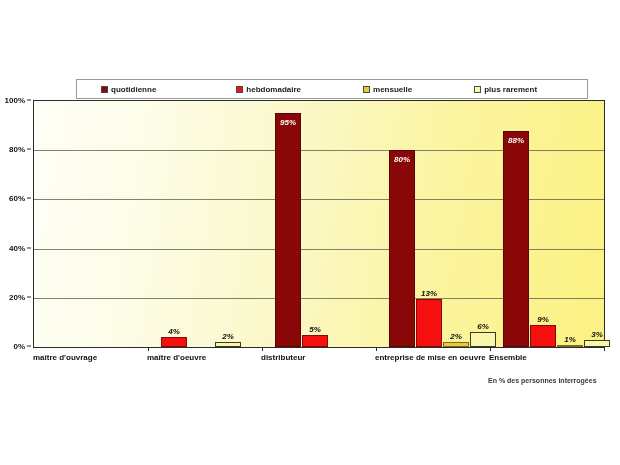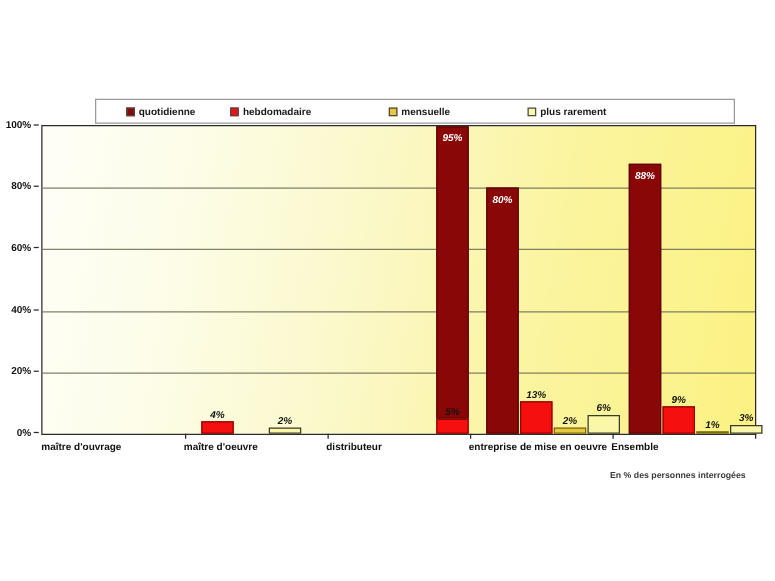--- a/index.html
+++ b/index.html
@@ -40,21 +40,21 @@
   .legend-item {
     display: flex;
     align-items: center;
     gap: 3px;
     font-size: 8px;
     color: #1a1a1a;
     font-weight: bold;
     white-space: nowrap;
   }
   .legend-item:nth-child(1) { margin-left: 24px; }
-  .legend-item:nth-child(2) { margin-left: 28px; }
+  .legend-item:nth-child(2) { margin-left: 80px; }
   .legend-item:nth-child(3) { margin-left: 62px; }
   .legend-item:nth-child(4) { margin-left: 62px; }
   .legend-swatch {
     width: 7px;
     height: 7px;
     border: 1px solid #4a4a4a;
     box-sizing: border-box;
     flex: 0 0 auto;
   }
 
@@ -244,21 +244,21 @@
           </div>
         </div>
         <div class="bar-wrap" style="margin-right: 1px;"></div>
         <div class="bar-wrap" style="margin-right: 1px;">
           <div class="bar s3" style="height: 4.92px;">
             <div class="bar-label outside">2%</div>
           </div>
         </div>
       </div>
       <div class="cat-sep" style="left: 228px;"></div>
-      <div class="group" style="left: 228px; width: 114px; padding-left: 13px; box-sizing: border-box; flex-direction: column;">
+      <div class="group" style="left: 228px; width: 114px; padding-left: 13px; box-sizing: border-box;">
         <div class="bar-wrap" style="margin-right: 1px;">
           <div class="bar s0" style="height: 233.7px;">
             <div class="bar-label inside">95%</div>
           </div>
         </div>
         <div class="bar-wrap" style="margin-right: 1px;">
           <div class="bar s1" style="height: 12.3px;">
             <div class="bar-label outside">5%</div>
           </div>
         </div>
@@ -266,21 +266,21 @@
         <div class="bar-wrap" style="margin-right: 1px;"></div>
       </div>
       <div class="cat-sep" style="left: 342px;"></div>
       <div class="group" style="left: 342px; width: 114px; padding-left: 13px; box-sizing: border-box;">
         <div class="bar-wrap" style="margin-right: 1px;">
           <div class="bar s0" style="height: 196.8px;">
             <div class="bar-label inside">80%</div>
           </div>
         </div>
         <div class="bar-wrap" style="margin-right: 1px;">
-          <div class="bar s1" style="height: 26px; margin-top: 44px;">
+          <div class="bar s1" style="height: 48px; margin-top: 44px;">
             <div class="bar-label outside">13%</div>
           </div>
         </div>
         <div class="bar-wrap" style="margin-right: 1px;">
           <div class="bar s2" style="height: 4.92px;">
             <div class="bar-label outside">2%</div>
           </div>
         </div>
         <div class="bar-wrap" style="margin-right: 1px;">
           <div class="bar s3" style="height: 14.76px;">

